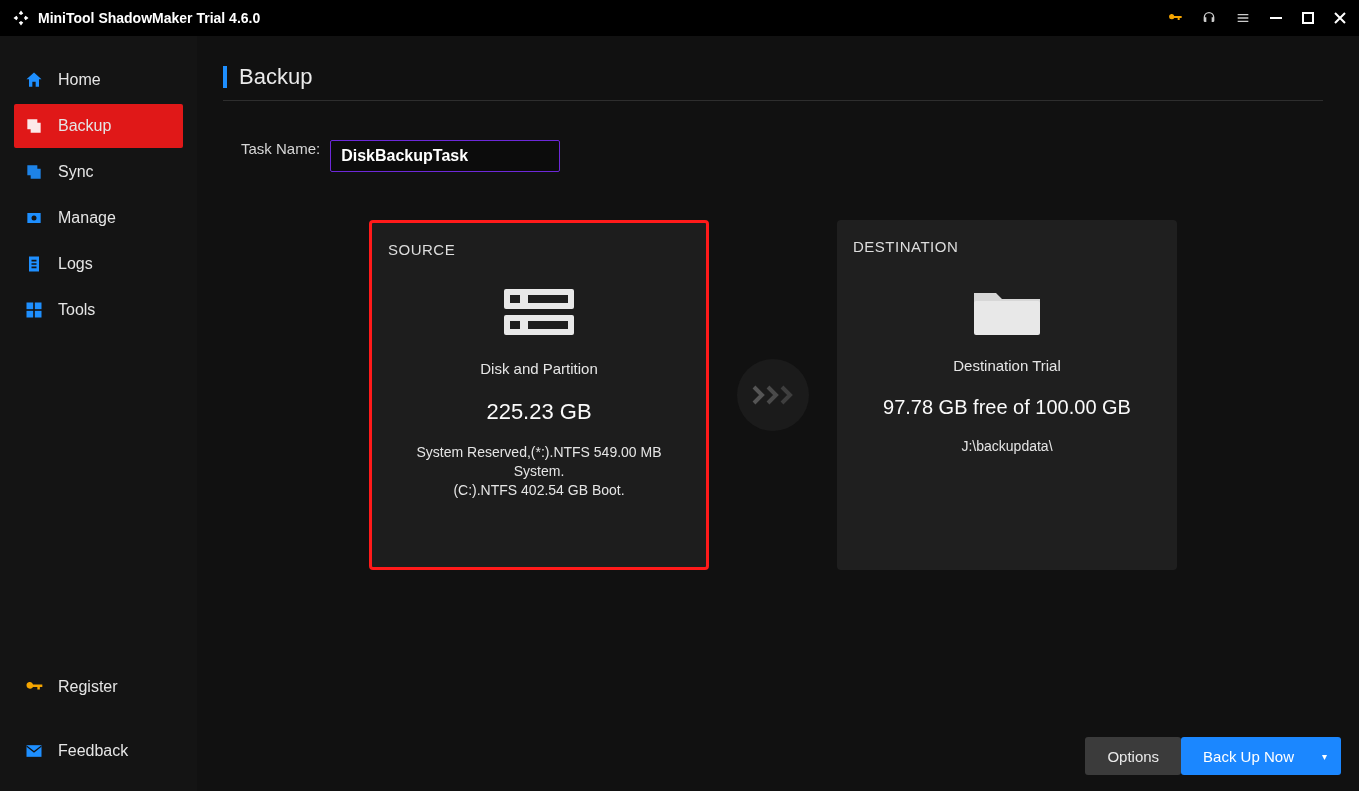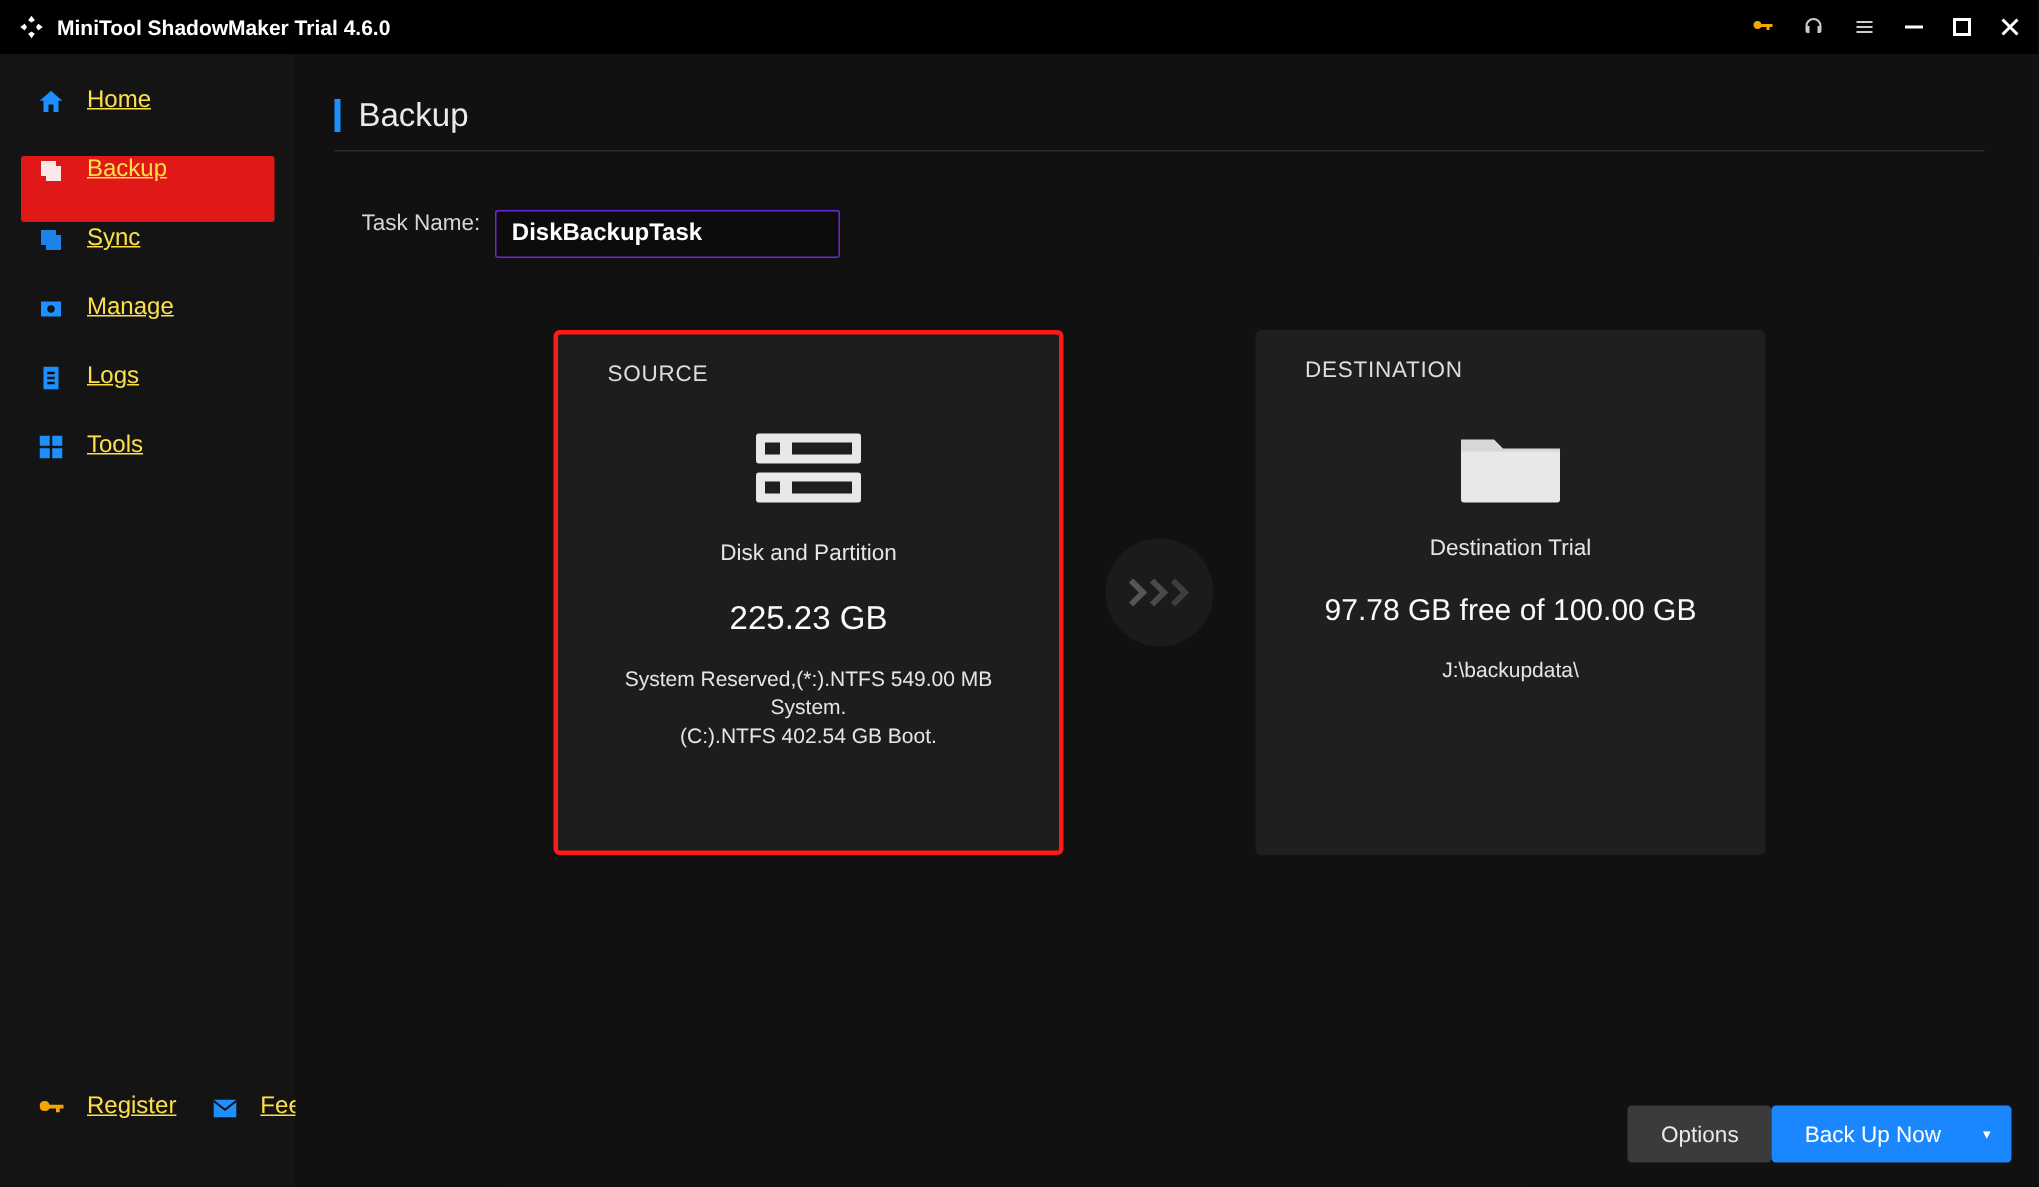--- a/index.html
+++ b/index.html
@@ -11,45 +11,45 @@
   .titlebar .title { font-size: 14px; font-weight: 600; color: #fff; }
   .titlebar .right { margin-left: auto; display: flex; align-items: center; gap: 18px; }
   .titlebar .right .tb-icon { width: 16px; height: 16px; display:flex; align-items:center; justify-content:center; cursor: pointer; color:#ccc; }
   .titlebar .right .tb-icon.key { color:#f5a500; }
   .titlebar .right .winbtn { width:14px; height:14px; display:flex; align-items:center; justify-content:center; cursor:pointer; color:#fff; }
 
   
   .app { display: flex; height: calc(791px - 36px); }
   .sidebar { width: 197px; background: #141414; display:flex; flex-direction:column; padding-top: 22px; }
   .sidebar .nav { display:flex; flex-direction:column; gap:2px; padding: 0 14px; }
-  .nav-item { display:flex; gap:14px; height:44px; border-radius:2px; padding:0 10px; cursor:pointer; font-size:16px; color:#fde047;text-decoration:underline; }
+  .nav-item { display:flex; align-items:center; gap:14px; height:44px; border-radius:2px; padding:0 10px; cursor:pointer; font-size:16px; color:#e5e5e5; }
   .nav-item.active { background:#e01818; }
   .nav-item .ni-icon { width:20px; height:20px; display:flex; align-items:center; justify-content:center; color:#1e8fff; flex-shrink:0; }
   .nav-item.active .ni-icon { color:#fff; }
   .sidebar .spacer { flex:1; }
-  .sidebar .bottom { display:flex; gap:2px; padding: 0 14px 18px; }
+  .sidebar .bottom { display:flex; flex-direction:column; gap:20px; padding: 0 14px 18px; }
   .bottom .nav-item .ni-icon.key { color:#f5a500; }
   .bottom .nav-item .ni-icon.mail { color:#1e8fff; }
 
   
   .main { flex:1; background:#111; padding: 28px 36px 16px 26px; display:flex; flex-direction:column; position:relative; }
   .page-header { display:flex; align-items:center; gap:12px; }
   .page-header .bar { width:4px; height:22px; background:#1e8fff; }
   .page-header .pg-title { font-size:22px; color:#eaeaea; }
   .divider { height:1px; background:#2e2e2e; margin-top:10px; }
 
   .taskname-row { display:flex; align-items:flex-start; gap:10px; margin: 39px 0 0 18px; }
   .taskname-row label { color:#d6d6d6; font-size:15px; }
   .taskname-row input { background:#0c0c0c; border:1px solid #6d28d9; color:#fff; font-weight:700; font-size:16px; padding:6px 10px; width:230px; border-radius:2px; }
 
   .cards-row { display:flex; align-items:center; justify-content:center; gap:28px; margin-top:48px; }
 
   .card { width:340px; height:350px; background:#1f1f1f; border-radius:4px; padding:18px 10px 10px; text-align:center; color:#eee; position:relative; cursor:pointer; }
   .card.source { border:3px solid #ff1a1a; background:#1d1d1d; }
-  .card .card-title { font-size:15px; letter-spacing:0.5px; color:#ddd; text-align:left; margin-left:23px; margin-bottom:24px; }
+  .card .card-title { font-size:15px; letter-spacing:0.5px; color:#ddd; text-align:left; margin-left:6px; margin-bottom:24px; }
   .card .card-icon { margin: 6px auto 18px; width:80px; height:60px; display:flex; align-items:center; justify-content:center; }
   .card .card-sub { font-size:15px; margin-bottom:22px; color:#e5e5e5; }
   .card .card-big { font-size:22px; margin-bottom:18px; color:#fafafa; }
   .card .card-det { font-size:14px; color:#e5e5e5; line-height:1.35; padding:0 8px; }
 
   .arrow-circle { width:72px; height:72px; border-radius:50%; background:#1b1b1b; display:flex; align-items:center; justify-content:center; color:#555; }
 
   .footer { position:absolute; right:18px; bottom:16px; display:flex; gap:0; }
   .btn { height:38px; padding:0 22px; border:none; border-radius:3px; font-size:15px; cursor:pointer; display:flex; align-items:center; gap:10px; }
   .btn.options { background:#3b3b3b; color:#eaeaea; }

